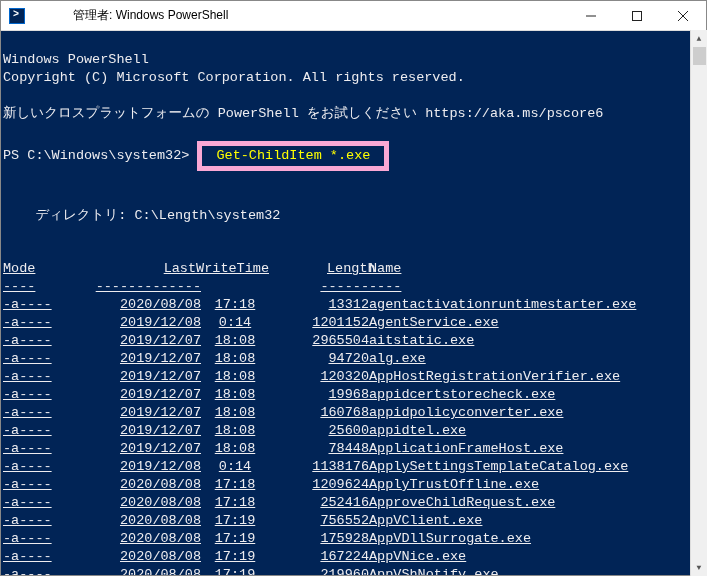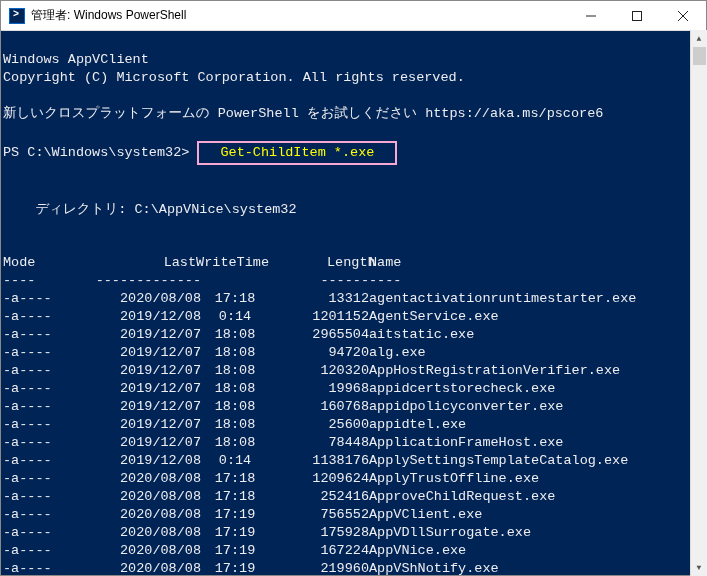--- a/index.html
+++ b/index.html
@@ -34,20 +34,21 @@
     font-size: 10px;
     position: absolute;
     left: 3px; top: 0px;
     font-weight: bold;
   }
   .titlebar .title {
     font-family: "Yu Gothic UI", "Meiryo", sans-serif;
     font-size: 12px;
     color: #000;
     flex: 1;
+    margin-left: 42px;
   }
   .winbtns { display: flex; height: 100%; }
   .winbtn {
     width: 46px; height: 100%;
     display: flex; align-items: center; justify-content: center;
     font-family: sans-serif;
     font-size: 10px;
     color: #222;
   }
   .winbtn svg { stroke: #222; fill: none; }
@@ -76,26 +77,26 @@
     font-size: 8px;
   }
   .scroll-thumb {
     position: absolute;
     left: 2px; width: 13px;
     top: 17px; height: 18px;
     background: #cdcdcd;
   }
   .yellow { color: #ffff00; }
   .redbox {
-    border: 2px solid #f9a8d4;
-    padding: 1px 21px;
+    border: 5px solid #f9a8d4;
+    padding: 1px 14px;
     display: inline-block;
     font-family: Liberation Mono, monospace;
   }
-  .row { display: flex; }
+  .row { display: flex; text-decoration: underline; }
   .col-mode { width: 90px; }
   .col-date { width: 108px; text-align: right; }
   .col-time { width: 68px; text-align: center; }
   .col-len  { width: 100px; text-align: right; }
   .col-name { padding-left: 0; }
   .hdr .col-date { text-align: right; padding-left: 44px; width: 176px;}
   .hdr .col-len  { text-align: right; padding-left: 58px;}
 </style>
 </head>
 <body>
@@ -117,29 +118,29 @@
     <div class="winbtn">
       <svg width="10" height="10">
           <line x1="0" y1="0" x2="10" y2="10" stroke-width="1"></line>
           <line x1="10" y1="0" x2="0" y2="10" stroke-width="1"></line>
         </svg>
     </div>
   </div>
 </div>
 
 <div class="terminal">
-<span>Windows AppVClient</span>
+<span>Windows PowerShell</span>
 <span>Copyright (C) Microsoft Corporation. All rights reserved.</span>
 
 <span>新しいクロスプラットフォームの PowerShell をお試しください https://aka.ms/pscore6</span>
 
 <span>PS C:\Windows\system32&gt;</span> <span class="redbox"><span class="yellow">Get-ChildItem *.exe</span></span>
 
 
-<span>    ディレクトリ: C:\AppVNice\system32</span>
+<span>    ディレクトリ: C:\Length\system32</span>
 
 
 <div class="row hdr"><span class="col-mode">Mode</span><span class="col-date">LastWriteTime</span><span class="col-len">Length</span><span class="col-name">Name</span></div><div class="row"><span class="col-mode">----</span><span class="col-date">-------------</span><span style="width:68px"></span><span class="col-len">------</span><span class="col-name">----</span></div><div id="rows"><div class="row"><span class="col-mode">-a----</span><span class="col-date">2020/08/08</span><span class="col-time">17:18</span><span class="col-len">13312</span><span class="col-name">agentactivationruntimestarter.exe</span></div><div class="row"><span class="col-mode">-a----</span><span class="col-date">2019/12/08</span><span class="col-time">0:14</span><span class="col-len">1201152</span><span class="col-name">AgentService.exe</span></div><div class="row"><span class="col-mode">-a----</span><span class="col-date">2019/12/07</span><span class="col-time">18:08</span><span class="col-len">2965504</span><span class="col-name">aitstatic.exe</span></div><div class="row"><span class="col-mode">-a----</span><span class="col-date">2019/12/07</span><span class="col-time">18:08</span><span class="col-len">94720</span><span class="col-name">alg.exe</span></div><div class="row"><span class="col-mode">-a----</span><span class="col-date">2019/12/07</span><span class="col-time">18:08</span><span class="col-len">120320</span><span class="col-name">AppHostRegistrationVerifier.exe</span></div><div class="row"><span class="col-mode">-a----</span><span class="col-date">2019/12/07</span><span class="col-time">18:08</span><span class="col-len">19968</span><span class="col-name">appidcertstorecheck.exe</span></div><div class="row"><span class="col-mode">-a----</span><span class="col-date">2019/12/07</span><span class="col-time">18:08</span><span class="col-len">160768</span><span class="col-name">appidpolicyconverter.exe</span></div><div class="row"><span class="col-mode">-a----</span><span class="col-date">2019/12/07</span><span class="col-time">18:08</span><span class="col-len">25600</span><span class="col-name">appidtel.exe</span></div><div class="row"><span class="col-mode">-a----</span><span class="col-date">2019/12/07</span><span class="col-time">18:08</span><span class="col-len">78448</span><span class="col-name">ApplicationFrameHost.exe</span></div><div class="row"><span class="col-mode">-a----</span><span class="col-date">2019/12/08</span><span class="col-time">0:14</span><span class="col-len">1138176</span><span class="col-name">ApplySettingsTemplateCatalog.exe</span></div><div class="row"><span class="col-mode">-a----</span><span class="col-date">2020/08/08</span><span class="col-time">17:18</span><span class="col-len">1209624</span><span class="col-name">ApplyTrustOffline.exe</span></div><div class="row"><span class="col-mode">-a----</span><span class="col-date">2020/08/08</span><span class="col-time">17:18</span><span class="col-len">252416</span><span class="col-name">ApproveChildRequest.exe</span></div><div class="row"><span class="col-mode">-a----</span><span class="col-date">2020/08/08</span><span class="col-time">17:19</span><span class="col-len">756552</span><span class="col-name">AppVClient.exe</span></div><div class="row"><span class="col-mode">-a----</span><span class="col-date">2020/08/08</span><span class="col-time">17:19</span><span class="col-len">175928</span><span class="col-name">AppVDllSurrogate.exe</span></div><div class="row"><span class="col-mode">-a----</span><span class="col-date">2020/08/08</span><span class="col-time">17:19</span><span class="col-len">167224</span><span class="col-name">AppVNice.exe</span></div><div class="row"><span class="col-mode">-a----</span><span class="col-date">2020/08/08</span><span class="col-time">17:19</span><span class="col-len">219960</span><span class="col-name">AppVShNotify.exe</span></div></div></div>
 
 <div class="scrollbar">
   <div class="scroll-arrow">▲</div>
   <div class="scroll-thumb"></div>
   <div class="scroll-arrow" style="position:absolute;bottom:0;width:100%;">▼</div>
 </div>
 

